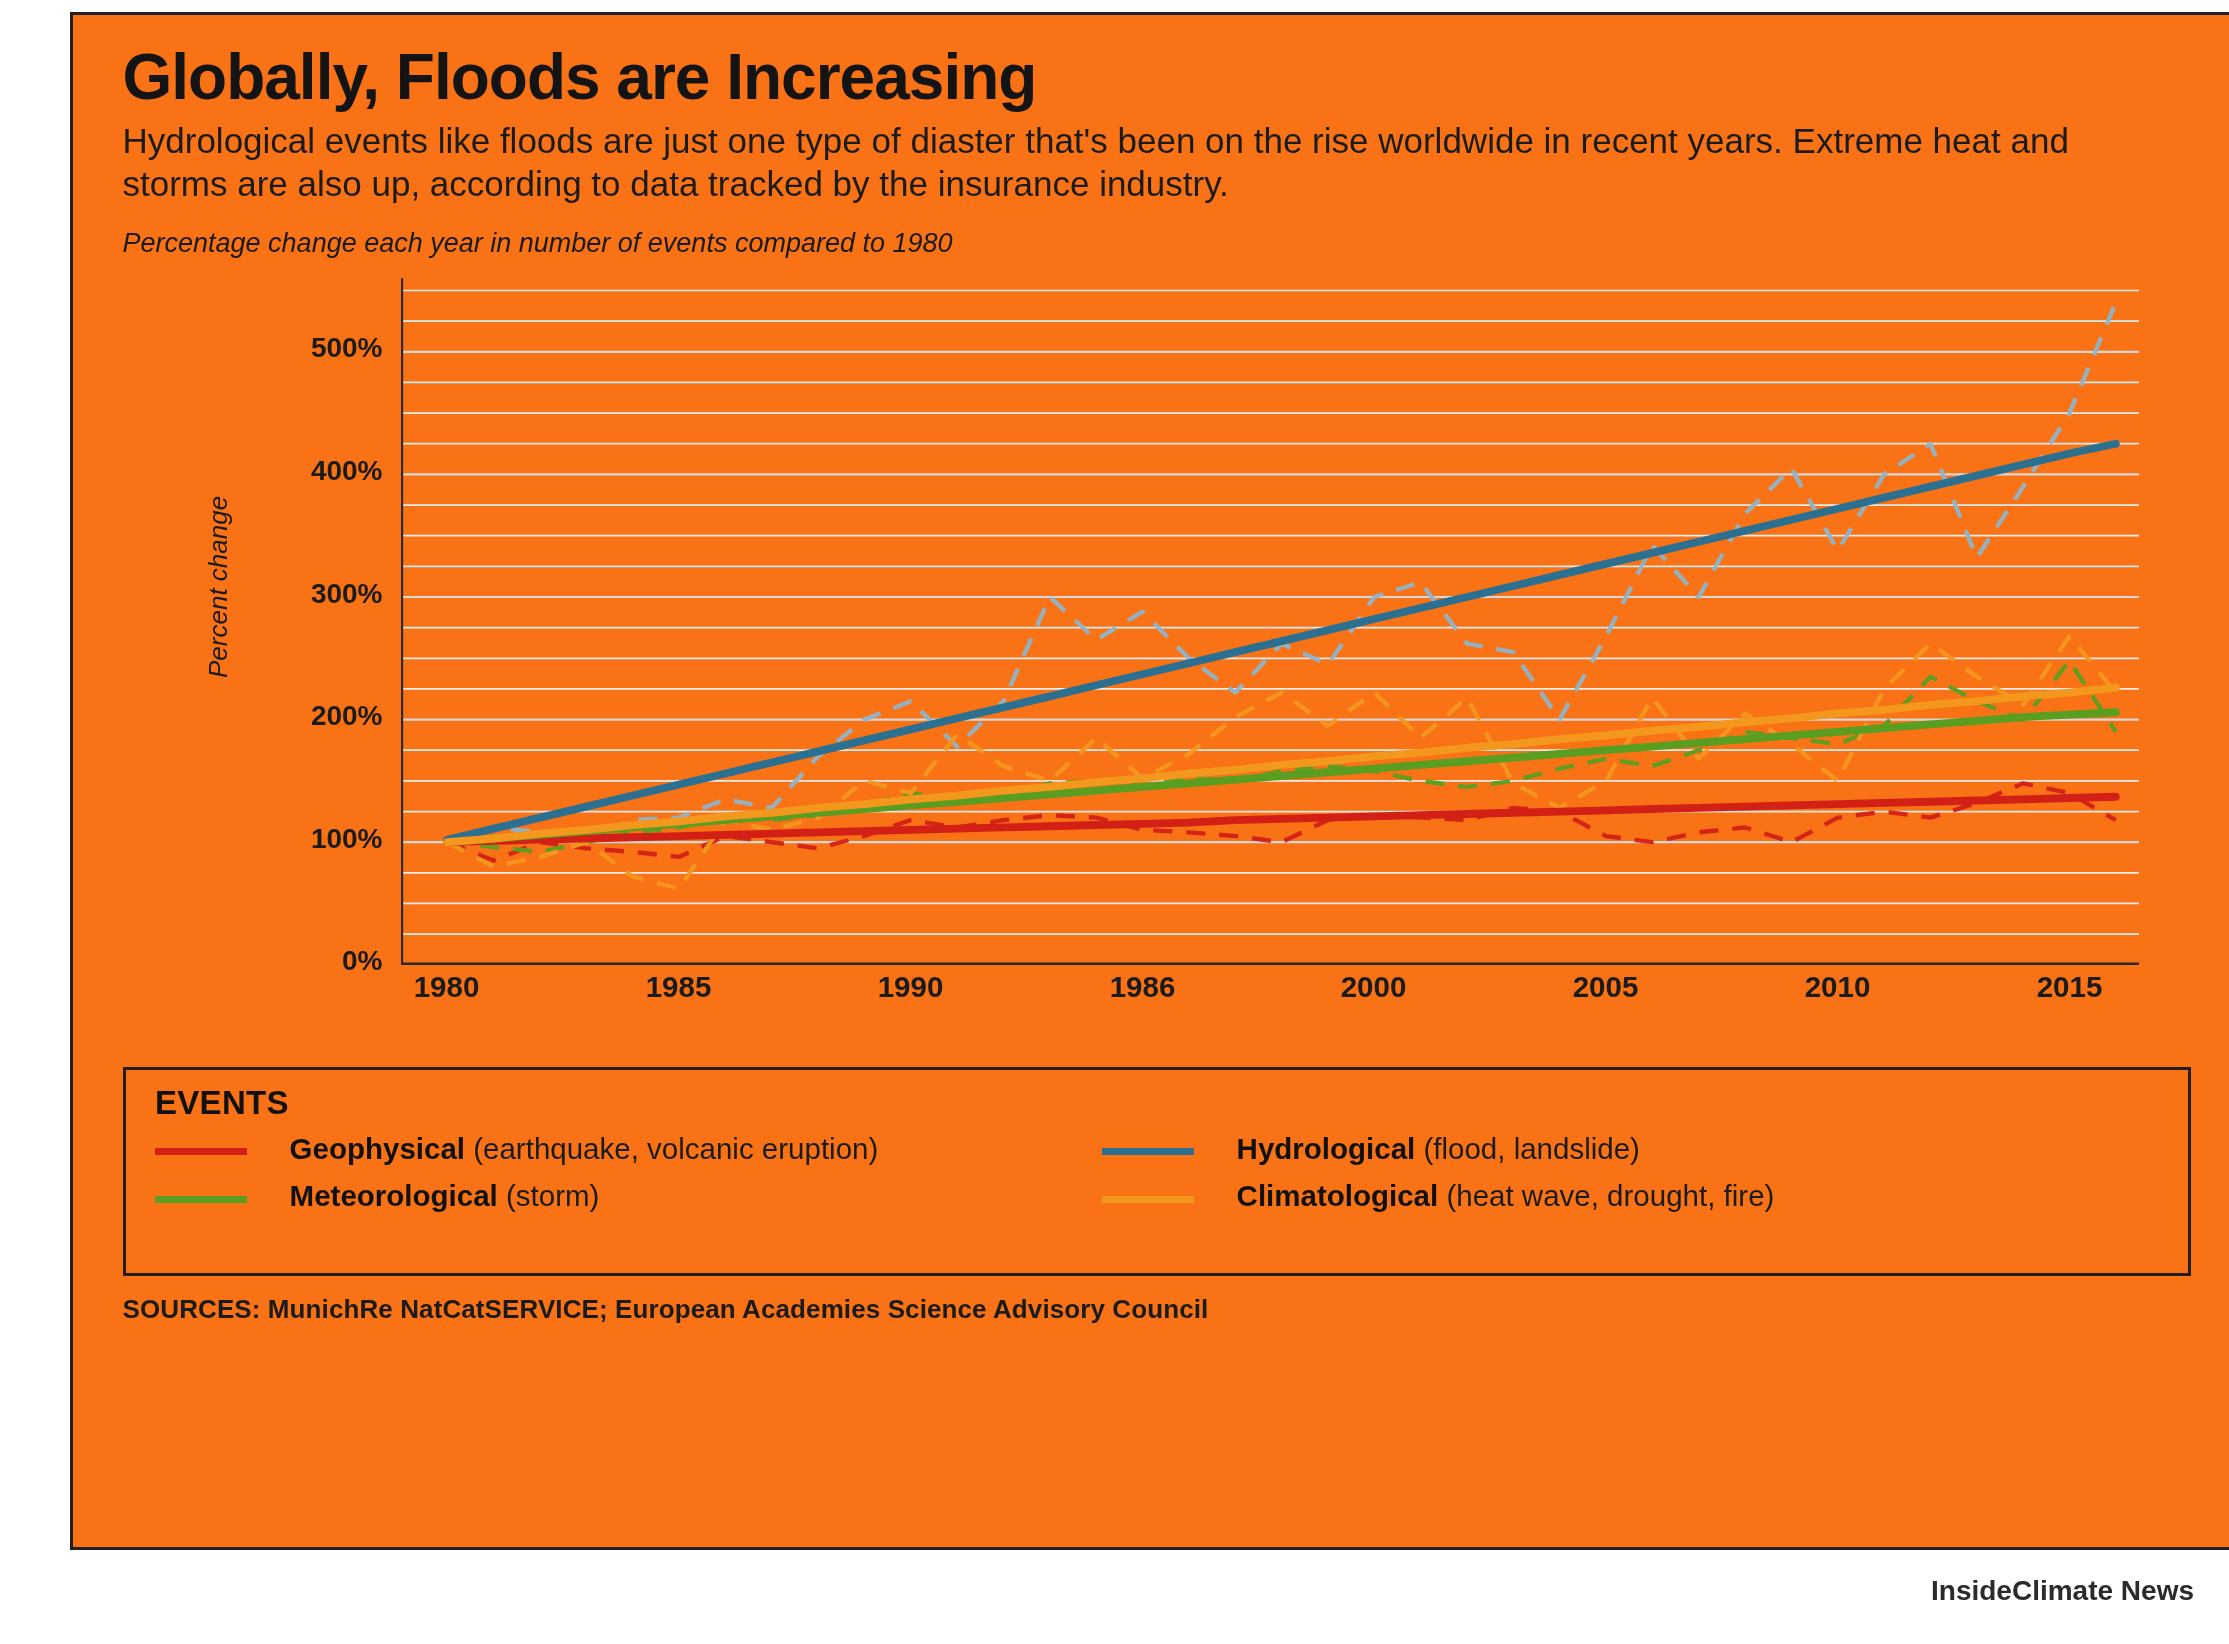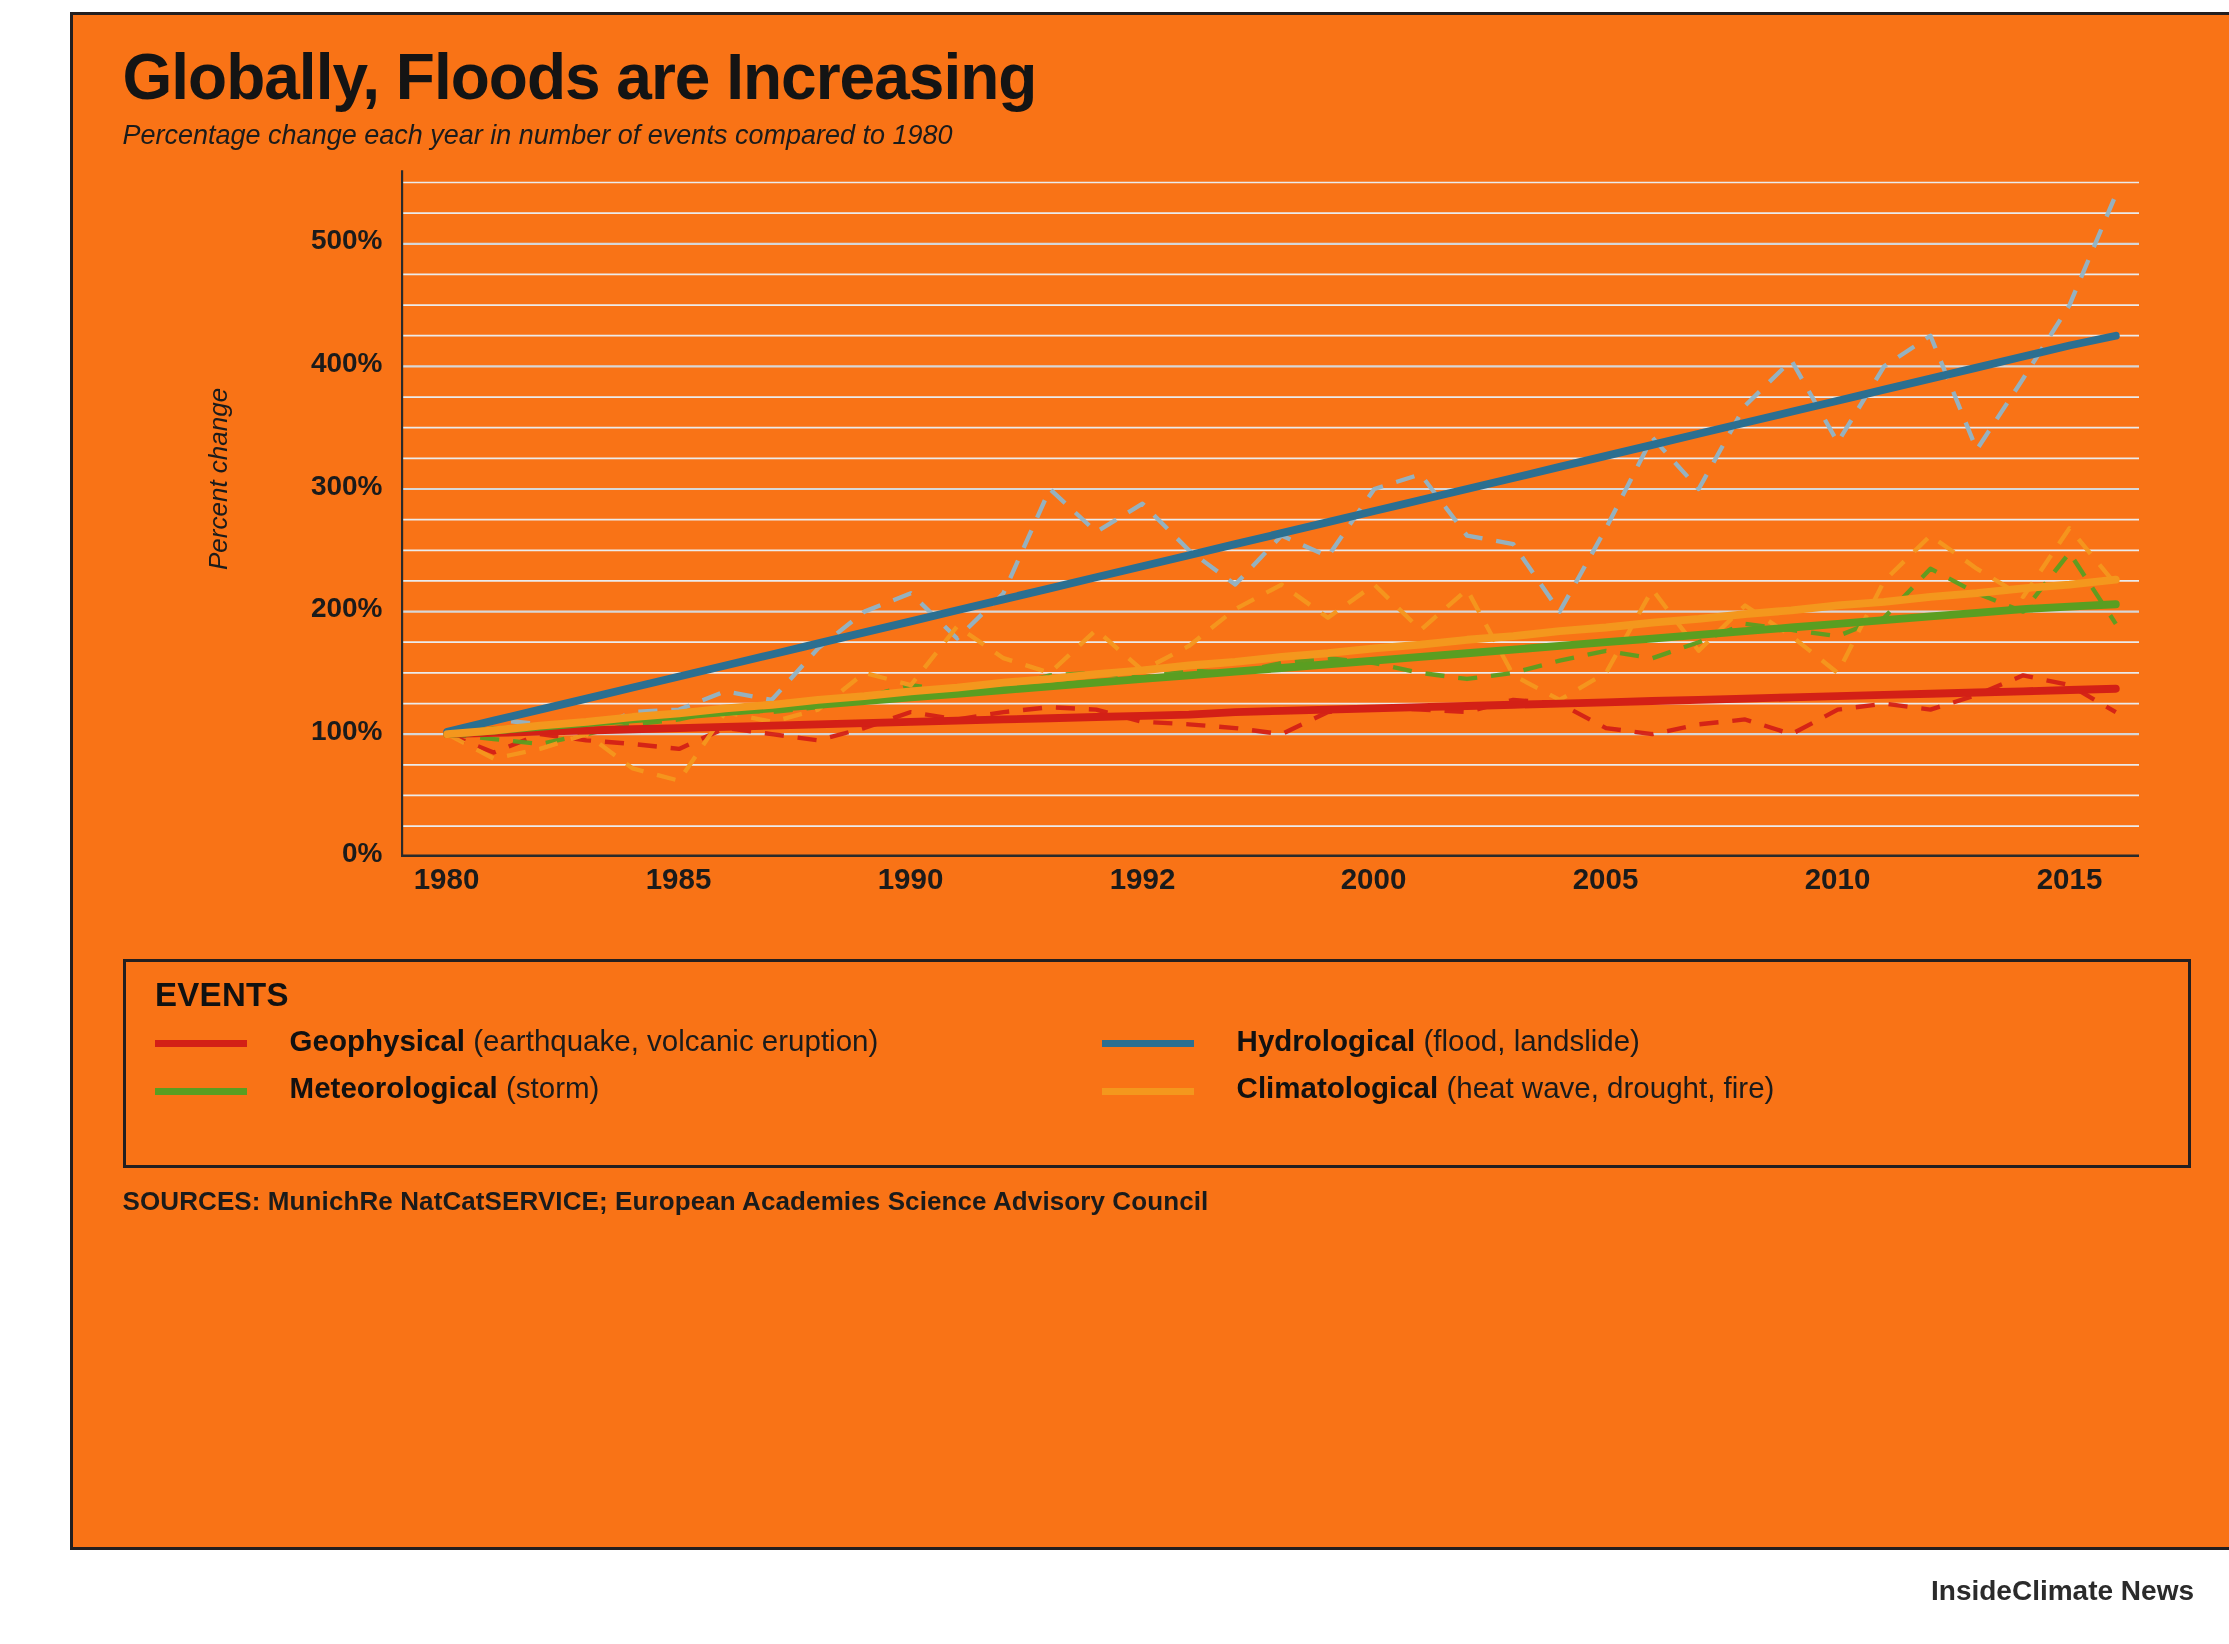--- a/index.html
+++ b/index.html
@@ -205,20 +205,21 @@
   }
 </style>
 </head>
 <body>
 
 <div class="page">
   <div class="frame">
     <div class="inner">
 
       <div class="headline">Globally, Floods are Increasing</div>
+      <div class="deck">Hydrological events like floods are just one type of diaster that's been on the rise worldwide in recent years. Extreme heat and storms are also up, according to data tracked by the insurance industry.</div>
 
       <div class="chart-sub">Percentage change each year in number of events compared to 1980</div>
 
       <div class="chart-wrap">
         <div class="plot-outer">
           <div class="y-axis-title">Percent change</div>
           <div class="ytick-col" id="ytick-col">
               <div class="ytick" style="top: 667px;">0%</div>
               <div class="ytick" style="top: 545px;">100%</div>
               <div class="ytick" style="top: 422px;">200%</div>
@@ -268,21 +269,21 @@
                 <path d="M53.3 648.9 L106.7 647.5 L160.0 646.1 L213.3 644.7 L266.7 643.3 L320.0 641.9 L373.3 640.5 L426.7 639.1 L480.0 637.6 L533.3 636.2 L586.7 634.8 L640.0 633.4 L693.3 632.0 L746.7 630.6 L800.0 629.2 L853.3 627.8 L906.7 626.4 L960.0 623.5 L1013.3 622.1 L1066.7 620.7 L1120.0 619.3 L1173.3 617.9 L1226.7 616.5 L1280.0 615.1 L1333.3 613.7 L1386.7 612.3 L1440.0 610.8 L1493.3 609.4 L1546.7 608.0 L1600.0 606.6 L1653.3 605.2 L1706.7 603.8 L1760.0 602.4 L1813.3 601.0 L1866.7 599.6 L1920.0 598.1 L1973.3 596.7" fill="none" stroke="#d32016" stroke-width="9" stroke-linejoin="round" stroke-linecap="round"></path>
                 <path d="M53.3 648.9 L106.7 644.7 L160.0 640.5 L213.3 636.2 L266.7 632.0 L320.0 627.8 L373.3 623.5 L426.7 619.3 L480.0 615.1 L533.3 610.8 L586.7 606.6 L640.0 602.4 L693.3 598.1 L746.7 593.9 L800.0 589.7 L853.3 585.4 L906.7 581.2 L960.0 577.0 L1013.3 572.8 L1066.7 568.5 L1120.0 564.3 L1173.3 560.1 L1226.7 555.8 L1280.0 551.6 L1333.3 547.4 L1386.7 543.1 L1440.0 538.9 L1493.3 534.7 L1546.7 530.4 L1600.0 526.2 L1653.3 522.0 L1706.7 517.7 L1760.0 513.5 L1813.3 509.3 L1866.7 505.0 L1920.0 502.2 L1973.3 499.4" fill="none" stroke="#5a9e21" stroke-width="9" stroke-linejoin="round" stroke-linecap="round"></path>
                 <path d="M53.3 646.1 L106.7 633.4 L160.0 620.7 L213.3 608.0 L266.7 595.3 L320.0 582.6 L373.3 569.9 L426.7 557.2 L480.0 544.5 L533.3 531.8 L586.7 519.1 L640.0 506.4 L693.3 493.8 L746.7 481.1 L800.0 468.4 L853.3 455.7 L906.7 443.0 L960.0 430.3 L1013.3 417.6 L1066.7 404.9 L1120.0 392.2 L1173.3 379.5 L1226.7 366.8 L1280.0 354.1 L1333.3 341.4 L1386.7 328.7 L1440.0 316.0 L1493.3 303.3 L1546.7 290.6 L1600.0 277.9 L1653.3 265.2 L1706.7 252.5 L1760.0 239.8 L1813.3 227.1 L1866.7 214.4 L1920.0 201.7 L1973.3 190.4" fill="none" stroke="#2b6f91" stroke-width="9" stroke-linejoin="round" stroke-linecap="round"></path>
                 <path d="M53.3 648.9 L106.7 644.7 L160.0 639.1 L213.3 634.8 L266.7 629.2 L320.0 624.9 L373.3 619.3 L426.7 615.1 L480.0 609.4 L533.3 605.2 L586.7 599.6 L640.0 595.3 L693.3 589.7 L746.7 585.4 L800.0 579.8 L853.3 575.6 L906.7 569.9 L960.0 565.7 L1013.3 560.1 L1066.7 555.8 L1120.0 550.2 L1173.3 545.9 L1226.7 540.3 L1280.0 536.1 L1333.3 530.4 L1386.7 526.2 L1440.0 520.6 L1493.3 516.3 L1546.7 510.7 L1600.0 506.4 L1653.3 500.8 L1706.7 496.6 L1760.0 490.9 L1813.3 486.7 L1866.7 481.1 L1920.0 476.8 L1973.3 471.2" fill="none" stroke="#f4971d" stroke-width="9" stroke-linejoin="round" stroke-linecap="round"></path>
               </svg>
           </div>
           <div class="xtick-row" id="xtick-row">
               <div class="xtick" style="left: 46px;">1980</div>
               <div class="xtick" style="left: 278px;">1985</div>
               <div class="xtick" style="left: 510px;">1990</div>
-              <div class="xtick" style="left: 742px;">1992</div>
+              <div class="xtick" style="left: 742px;">1986</div>
               <div class="xtick" style="left: 973px;">2000</div>
               <div class="xtick" style="left: 1205px;">2005</div>
               <div class="xtick" style="left: 1437px;">2010</div>
               <div class="xtick" style="left: 1669px;">2015</div>
             </div>
         </div>
       </div>
 
       <div class="legend">
         <div class="legend-title">EVENTS</div>

